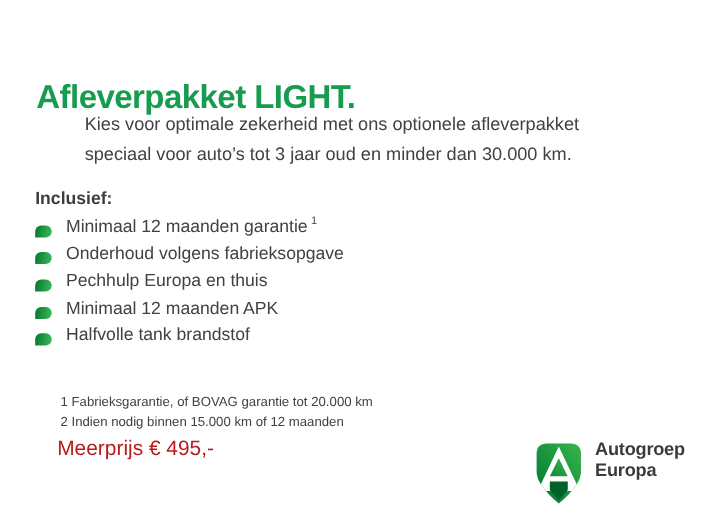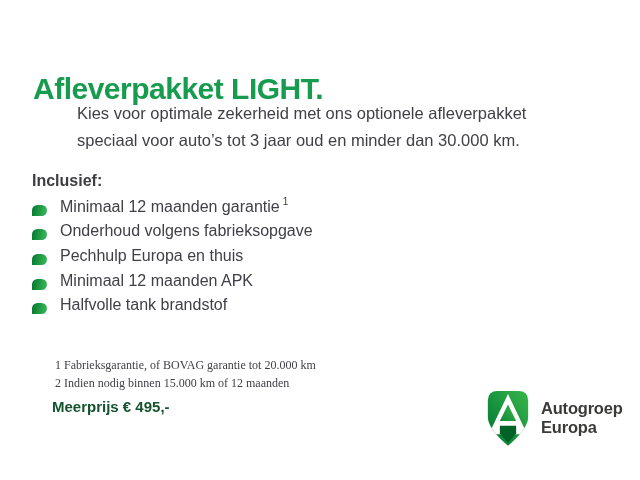--- a/index.html
+++ b/index.html
@@ -44,30 +44,30 @@
     border-radius: 8px 8px 8px 0;
   }
   .item-label sup {
     font-size: 10px; line-height: 0; vertical-align: super; margin-left: 3px;
   }
 
   .footnotes {
     position: absolute; left: 55px; top: 357px;
     font-size: 12px; line-height: 17.5px; color: #414046;
   }
-  .footnotes div { white-space: nowrap; font-family: Liberation Serif, serif; }
+  .footnotes div { white-space: nowrap; }
 
   .price {
     position: absolute; left: 52px; top: 398px;
-    font-size: 15px; font-weight: bold; color: #14532d;
+    font-size: 19px; font-weight: normal; color: #b91c1c;
   }
 
   .logo {
-    position: absolute; left: 484px; top: 388px;
-    display: flex; align-items: center;
+    position: absolute; left: 484px; top: 400px;
+    display: flex; 
   }
   .logo-shield { width: 48px; height: 60px; display: block; }
   .logo-text {
     margin-left: 9px;
     font-size: 16.5px; font-weight: bold; line-height: 19px;
     color: #3a3a39; letter-spacing: -0.2px;
   }
 </style>
 </head>
 <body>

